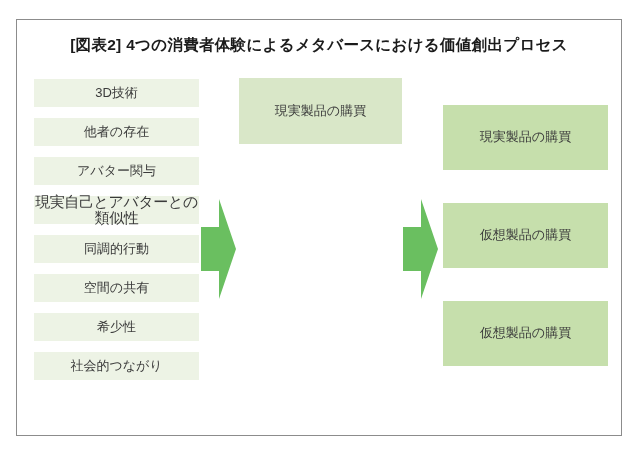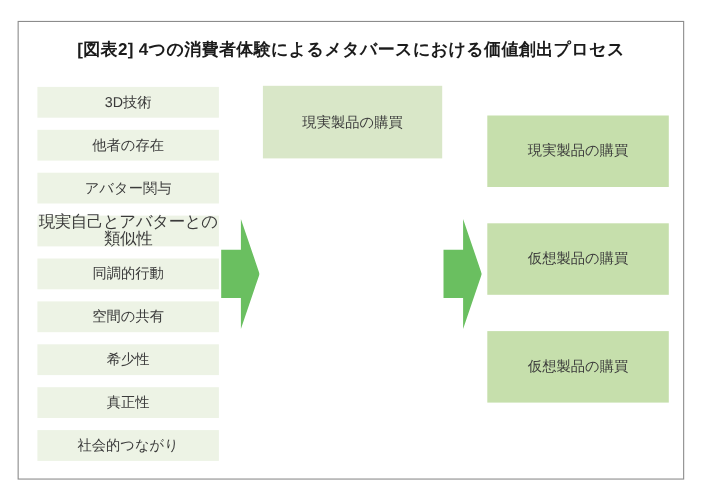--- a/index.html
+++ b/index.html
@@ -44,21 +44,20 @@
   <div class="title">[図表2] 4つの消費者体験によるメタバースにおける価値創出プロセス</div>
 
   <div class="col col-left">
     <div class="box left-box">3D技術</div>
     <div class="box left-box">他者の存在</div>
     <div class="box left-box">アバター関与</div>
     <div class="box left-box">現実自己とアバターとの類似性</div>
     <div class="box left-box">同調的行動</div>
     <div class="box left-box">空間の共有</div>
     <div class="box left-box">希少性</div>
-    <div class="box left-box">真正性</div>
     <div class="box left-box">社会的つながり</div>
   </div>
 
   <svg class="arrow arrow-1" viewBox="0 0 35 104" aria-hidden="true">
     <polygon points="0,30 18,30 18,2 35,52 18,102 18,74 0,74"></polygon>
   </svg>
 
   <div class="col col-mid">
     <div class="box mid-box">現実製品の購買</div>
   </div>

